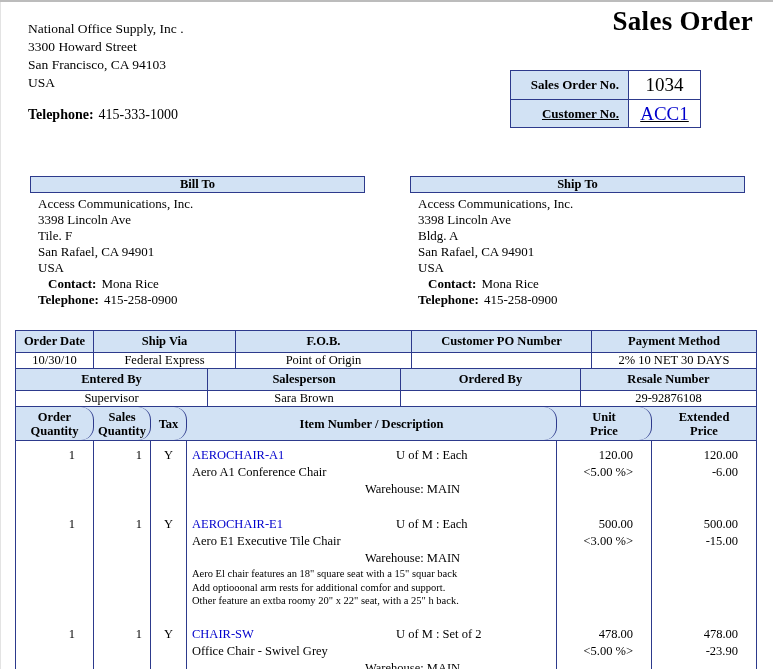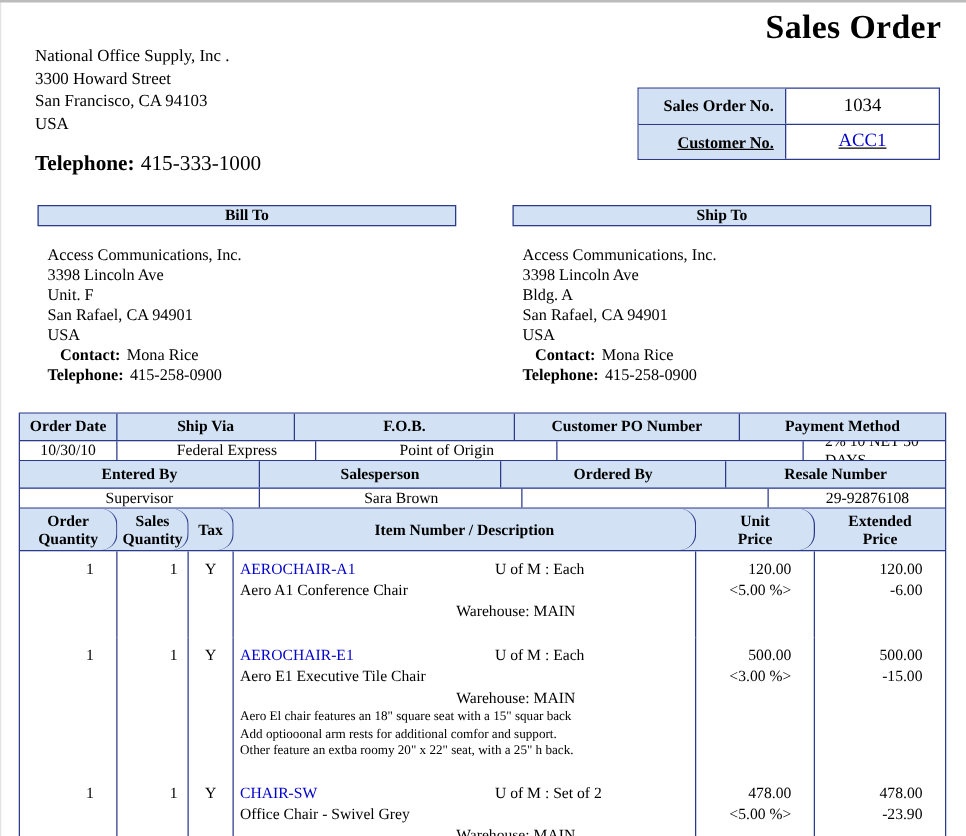--- a/index.html
+++ b/index.html
@@ -14,52 +14,52 @@
     font-family:"Liberation Serif","DejaVu Serif",serif;
     color:#000;
     overflow:hidden;
     position:relative;
   }
   .page{position:absolute;inset:0;box-shadow:inset 0 2px 0 #bcbcbc, inset 1px 0 0 #e3e3e3;}
   .b{font-weight:bold;}
   .link{color:var(--link);text-decoration:none;cursor:pointer;}
 
   
-  .company{position:absolute;left:28px;top:20px;font-size:13.5px;line-height:18px;margin-top:16px;}
-  .company .phone-line{margin-top:14px;font-size:17px;}
+  .company{position:absolute;left:28px;top:20px;font-size:13.5px;line-height:18px;}
+  .company .phone-line{margin-top:14px;font-size:14px;}
   .company .phone-line span+span{margin-left:5px;}
 
   
   .doc-title{position:absolute;top:6px;right:20px;font-size:27px;font-weight:bold;letter-spacing:.3px;}
 
   
-  .order-info{position:absolute;left:510px;top:70px;width:242px;border:1px solid var(--table-border);}
+  .order-info{position:absolute;left:510px;top:70px;width:191px;border:1px solid var(--table-border);}
   .oi-row{display:grid;grid-template-columns:118px 1fr;height:28px;}
   .oi-row+.oi-row{border-top:1px solid var(--table-border);text-decoration:underline;}
   .oi-label{background:var(--header-bg);border-right:1px solid var(--table-border);font-weight:bold;font-size:13px;display:flex;align-items:center;justify-content:flex-end;padding-right:9px;}
-  .oi-value{display:flex;align-items:center;justify-content:center;font-size:15px;}
-
-  
-  .addr-header{position:absolute;top:164px;width:335px;height:17px;background:var(--header-bg);border:1px solid var(--table-border);font-weight:bold;font-size:12.5px;display:flex;align-items:center;justify-content:center;}
+  .oi-value{display:flex;align-items:center;justify-content:center;font-size:19px;}
+
+  
+  .addr-header{position:absolute;top:176px;width:335px;height:17px;background:var(--header-bg);border:1px solid var(--table-border);font-weight:bold;font-size:12.5px;display:flex;align-items:center;justify-content:center;}
   .addr-header.bill{left:30px;}
   .addr-header.ship{left:410px;}
   .addr-block{position:absolute;top:169px;font-size:13px;line-height:16px;width:340px;margin-top:27px;}
   .addr-block.bill{left:38px;}
   .addr-block.ship{left:418px;}
   .addr-contact{padding-left:10px;}
   .addr-block span+span{margin-left:5px;}
 
   
   .main-table{position:absolute;left:15px;top:330px;width:742px;height:345px;border:1px solid var(--table-border);display:flex;flex-direction:column;font-size:12.5px;}
   .trow{display:grid;border-bottom:1px solid var(--table-border);}
   .secA{grid-template-columns:78px 142px 176px 180px 1fr;}
   .secB{grid-template-columns:192px 193px 180px 1fr;}
   .icols{grid-template-columns:78px 57px 36px 370px 95px 1fr;}
   .hrow{background:var(--header-bg);font-weight:bold;height:22px;}
-  .vrow{height:16px;gap:17px;}
+  .vrow{height:16px;}
   .trow>div{border-right:1px solid var(--table-border);display:flex;align-items:center;justify-content:center;overflow:hidden;}
   .trow>div:last-child{border-right:none;}
   .items-head{height:34px;background:var(--header-bg);font-weight:bold;}
   .items-head>div{white-space:pre-line;text-align:center;line-height:14px;border-radius:13px;}
 
   .items-body{flex:1;display:flex;flex-direction:column;overflow:hidden;}
   .item{display:grid;grid-template-columns:78px 57px 36px 370px 95px 1fr;flex:0 0 auto;}
   .item:last-child{flex:1 0 auto;}
   .item>div{border-right:1px solid var(--table-border);padding-top:6px;padding-bottom:12px;line-height:17px;}
   .item>div:last-child{border-right:none;}
@@ -101,21 +101,21 @@
       <div class="oi-value link">ACC1</div>
     </div>
   </div>
 
   <div class="addr-header bill">Bill To</div>
   <div class="addr-header ship">Ship To</div>
 
   <div class="addr-block bill">
     <div>Access Communications, Inc.</div>
     <div>3398 Lincoln Ave</div>
-    <div>Unit. F</div>
+    <div>Tile. F</div>
     <div>San Rafael, CA  94901</div>
     <div>USA</div>
     <div class="addr-contact">
       <span class="b">Contact:</span><span>Mona Rice</span>
     </div>
     <div>
       <span class="b">Telephone:</span><span>415-258-0900</span>
     </div>
   </div>
 

